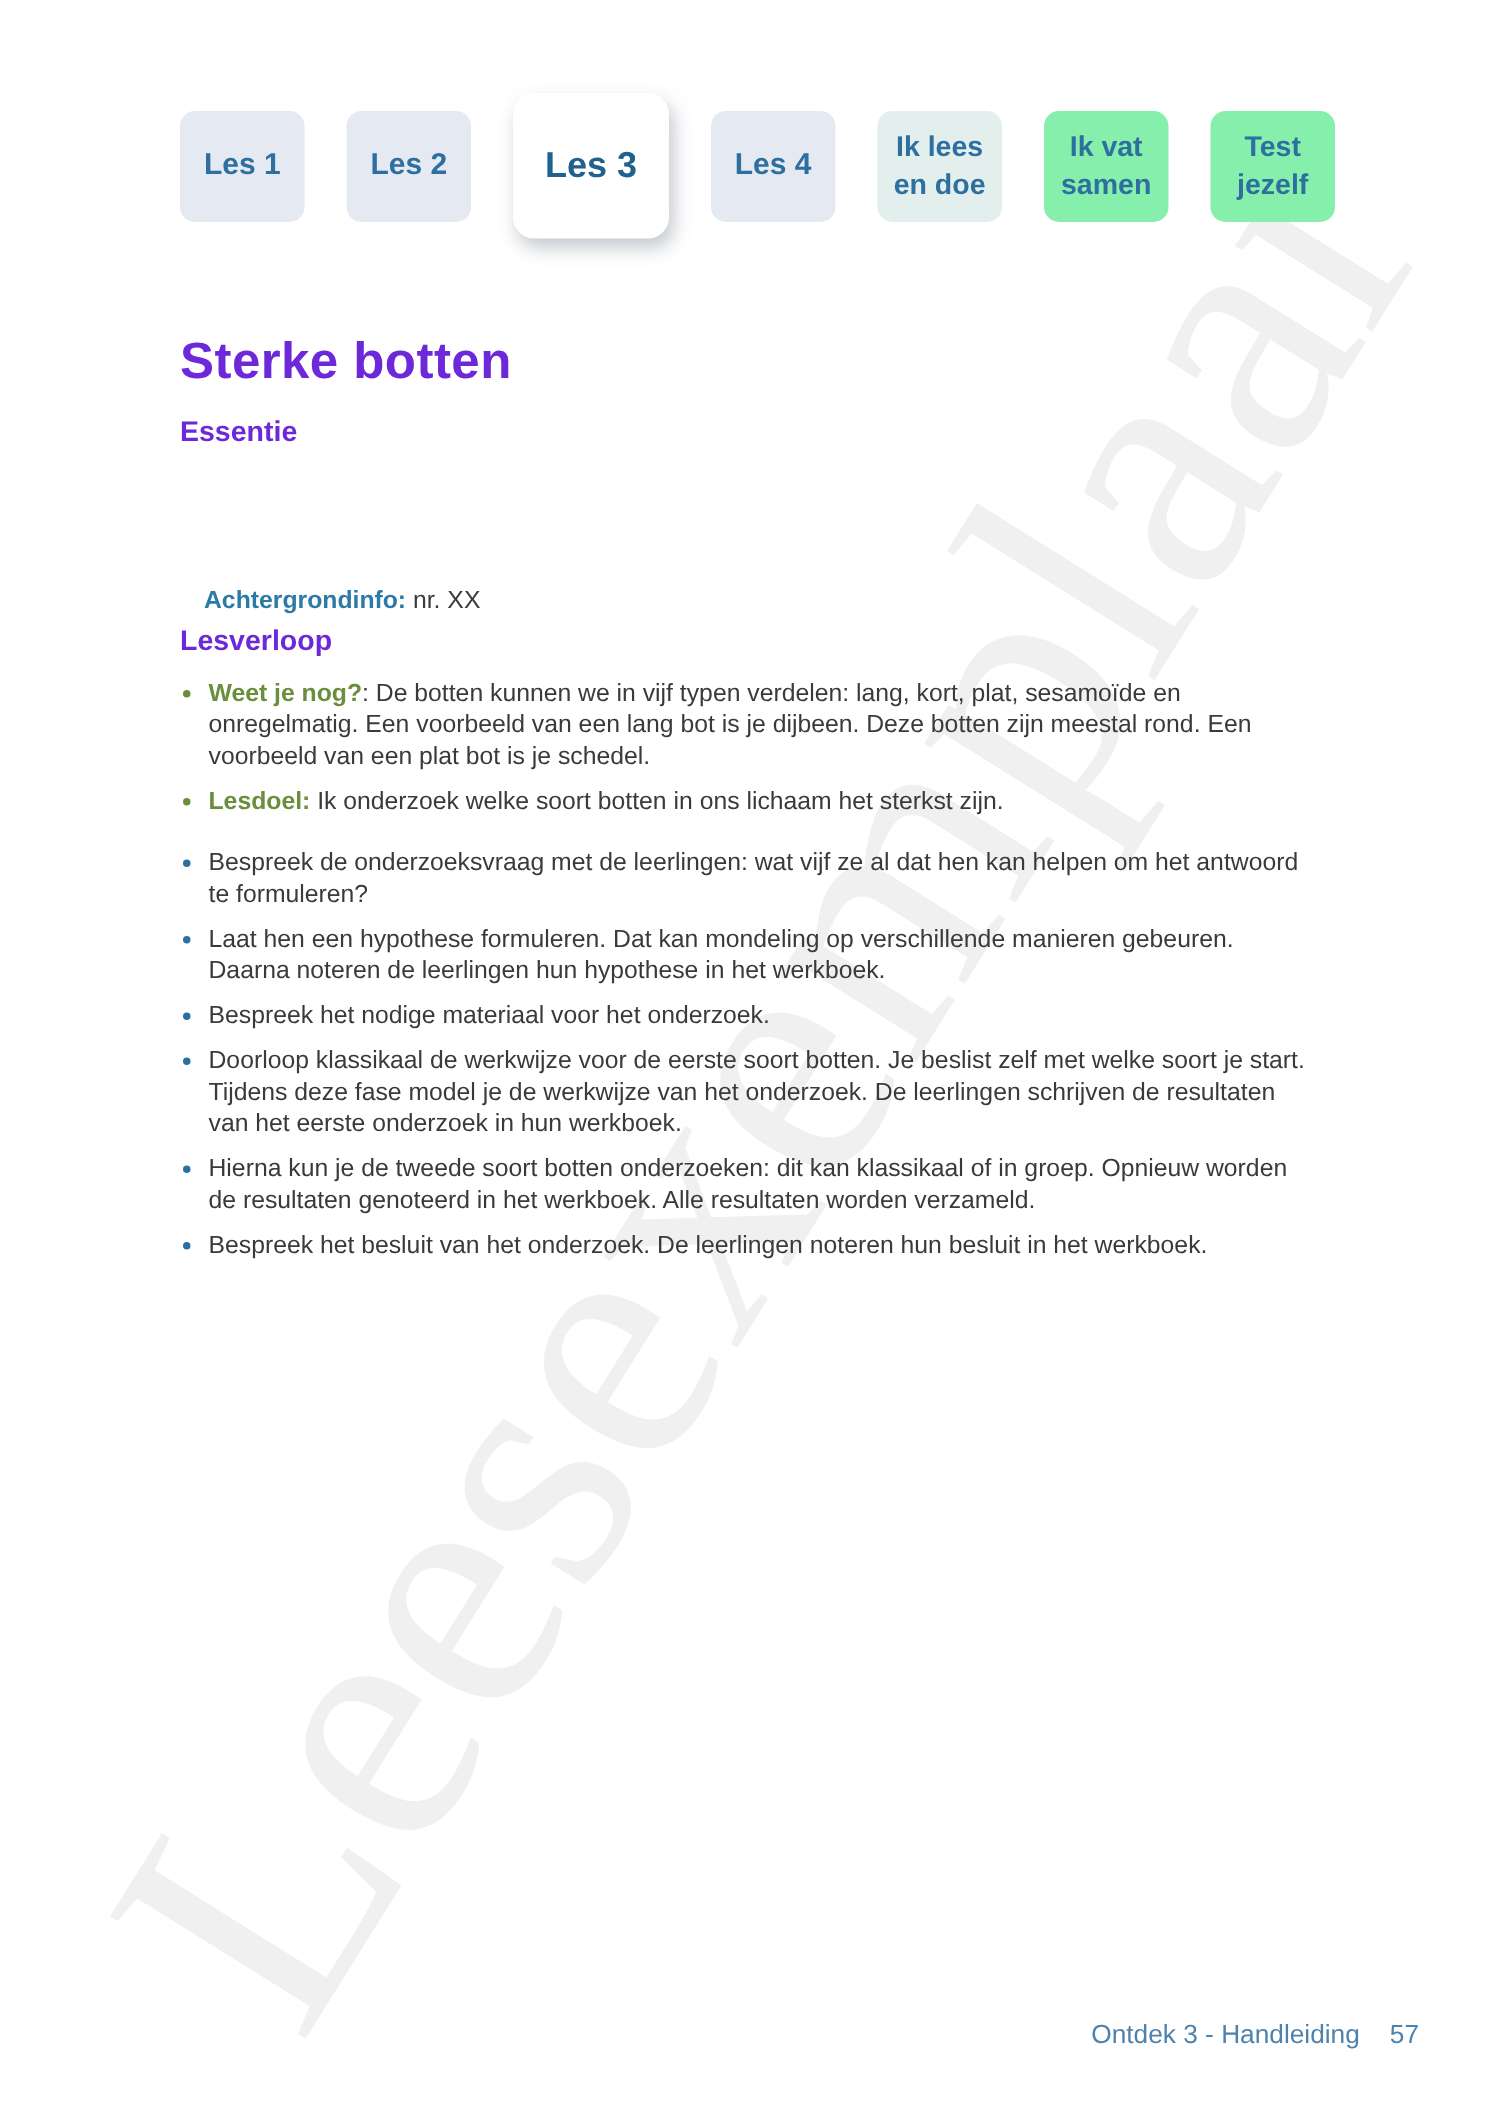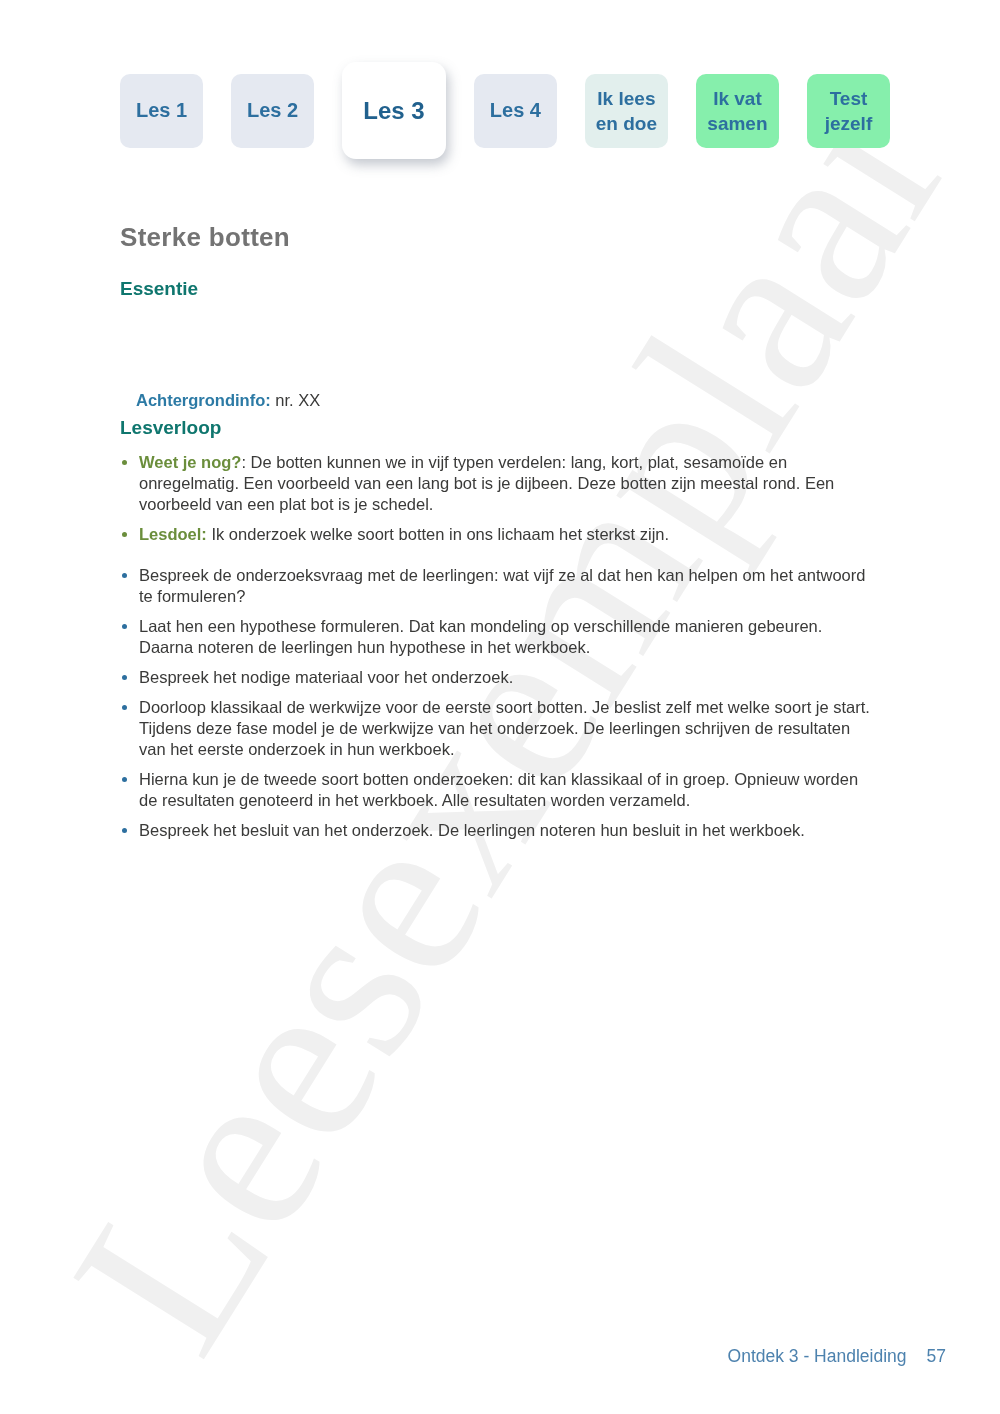--- a/index.html
+++ b/index.html
@@ -65,31 +65,31 @@
     color: #21618e;
   }
   .tab span { display: block; }
 
   
   .content { position: absolute; inset: 0; z-index: 1; }
 
   .page-title {
     position: absolute;
     left: 120px; top: 222px;
-    font-size: 26px;
+    font-size: 34px;
     font-weight: bold;
-    color: #737373;
+    color: #6d28d9;
     letter-spacing: 0.3px;
   }
   .section-heading {
     position: absolute;
     left: 120px;
     font-size: 19px;
     font-weight: bold;
-    color: #0f766e;
+    color: #6d28d9;
   }
   .heading-essentie { top: 278px; }
   .heading-lesverloop { top: 417px; }
 
   .body-text {
     color: #3a3a39;
     font-size: 16.5px;
     line-height: 21px;
   }
   .essentie-body {

